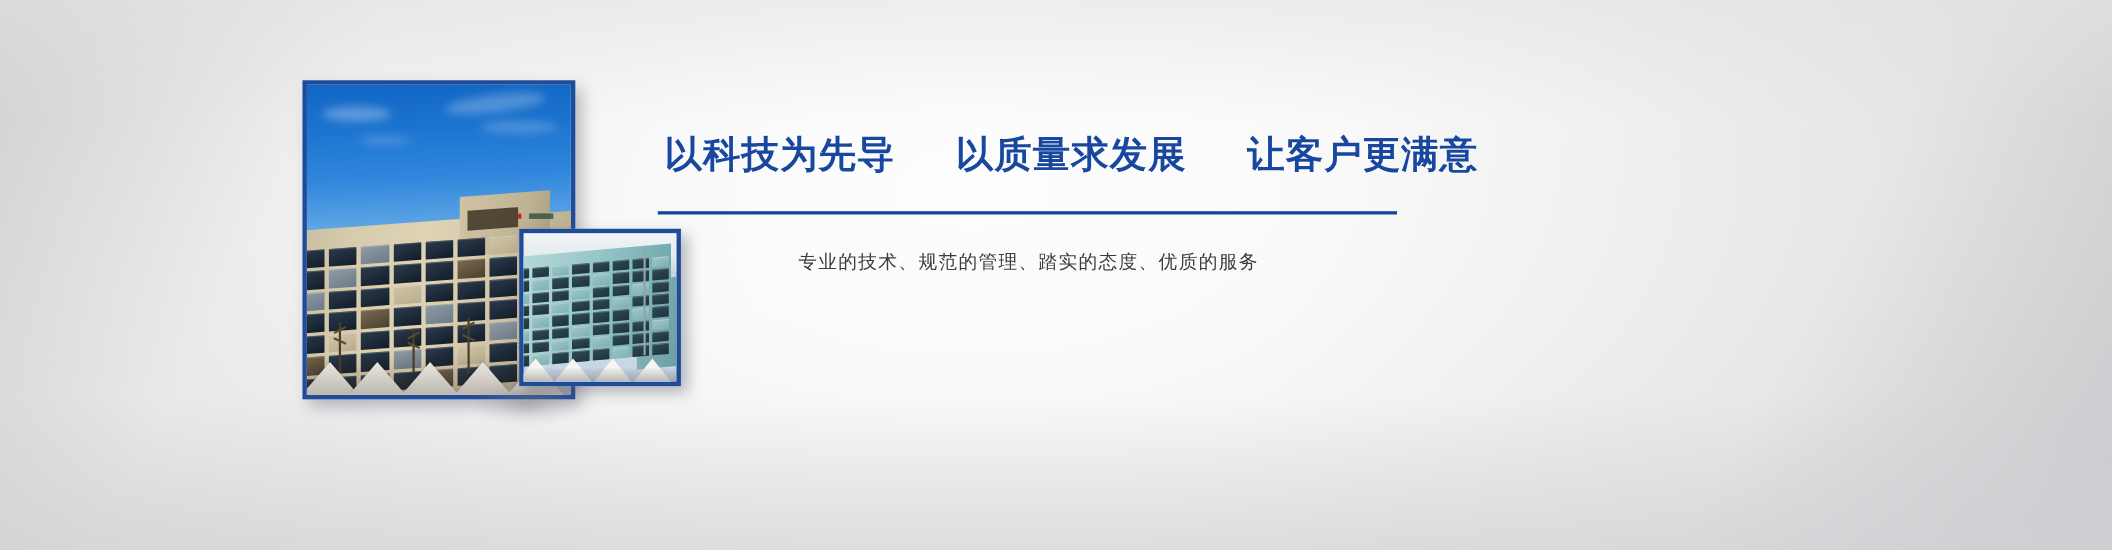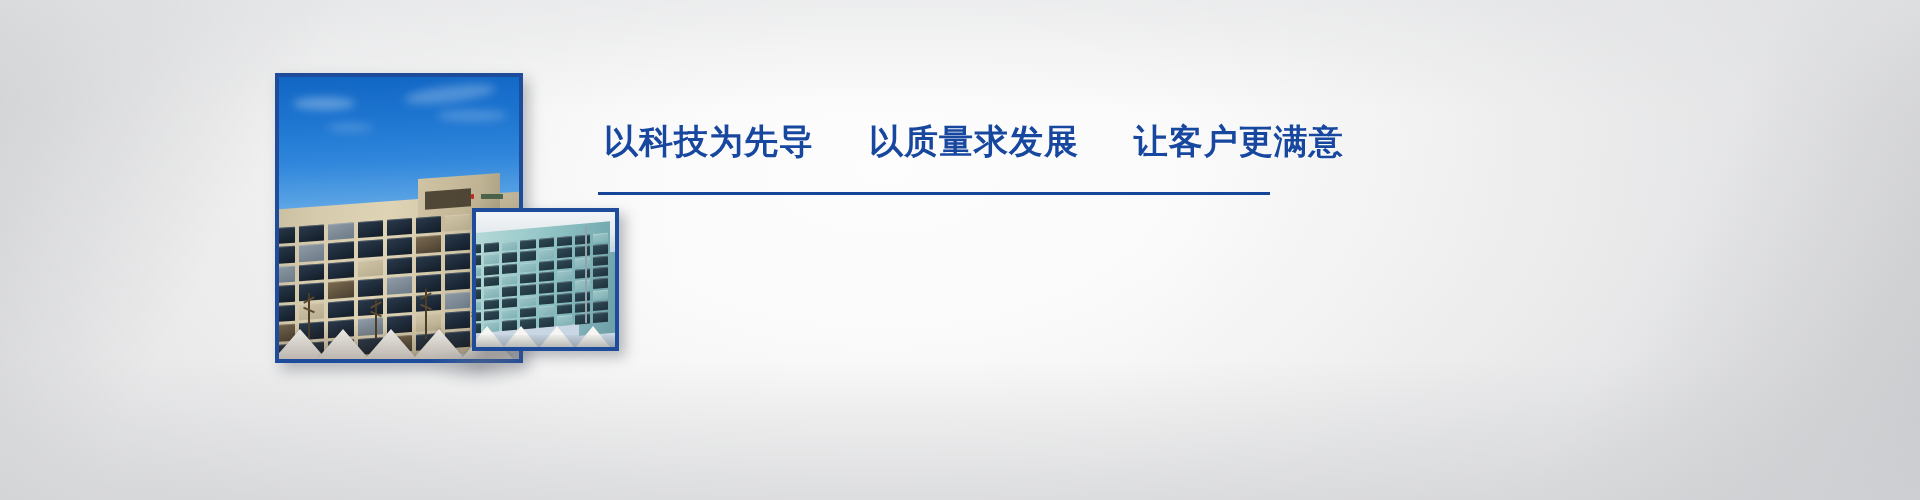--- a/index.html
+++ b/index.html
@@ -559,15 +559,16 @@
     <div class="headline">
       <span class="seg">以科技为先导</span>
       <span class="gap"></span>
       <span class="seg">以质量求发展</span>
       <span class="gap"></span>
       <span class="seg">让客户更满意</span>
     </div>
 
     <div class="rule"></div>
 
+    <div class="subline">专业的技术、规范的管理、踏实的态度、优质的服务</div>
   </div>
 
 </div>
 
 </body></html>

